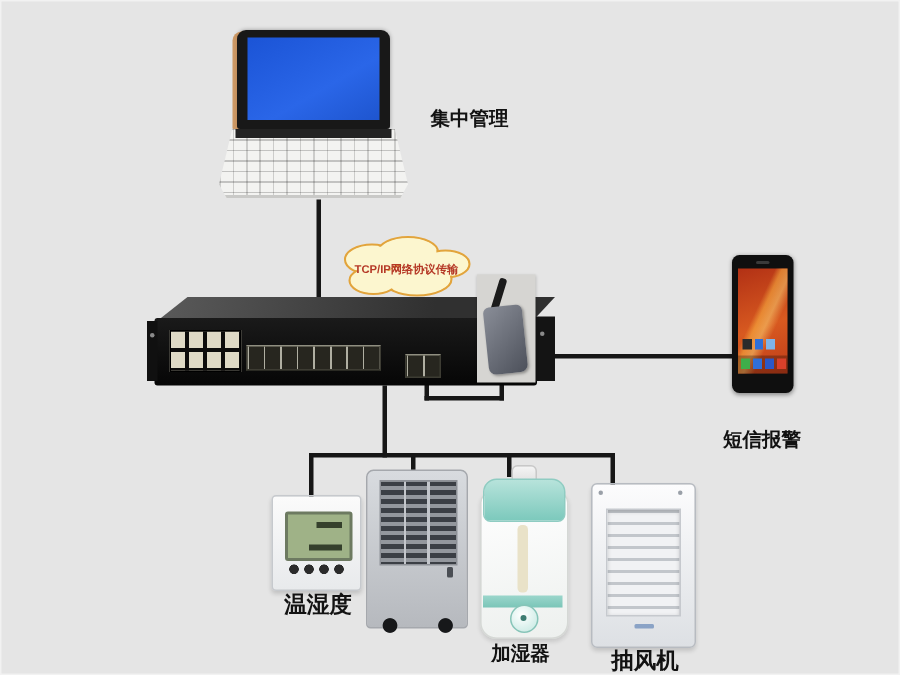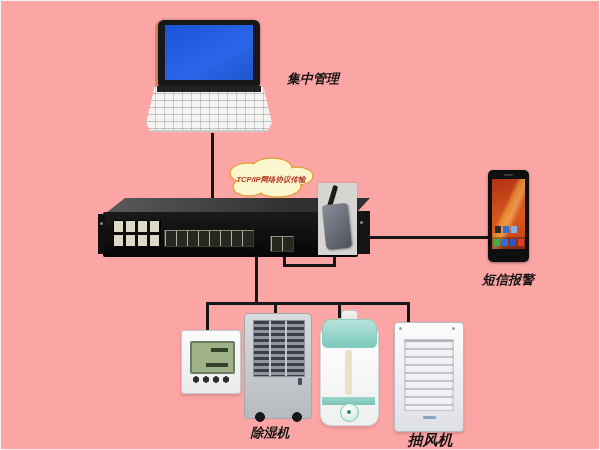--- a/index.html
+++ b/index.html
@@ -1,20 +1,19 @@
 <!DOCTYPE html>
 <html><head>
 <meta charset="utf-8">
 <style>
   html,body{margin:0;padding:0;}
   .canvas{
-    position:relative;width:600px;height:450px;background:#fca5a5;
+    position:relative;width:600px;height:450px;background:#e5e5e5;
     font-family:"Liberation Sans","DejaVu Sans",sans-serif;overflow:hidden;
     box-shadow:inset 0 0 0 1px #f2f2f2;
-    font-style:italic;
   }
   .label{position:absolute;font-weight:bold;color:#121212;text-align:center;}
   .cline{position:absolute;background:#161616;}
 
   
   .laptop-lid{
     position:absolute;left:158px;top:20px;width:102px;height:66px;
     background:#181818;border-radius:6px 6px 2px 2px;
     box-shadow:-3px 1px 0 rgba(198,128,60,.75), 0 0 3px rgba(0,0,0,.35);
   }
@@ -172,21 +171,21 @@
   .fan::before{content:"";position:absolute;left:4px;top:4px;width:3px;height:3px;border-radius:50%;background:#9aa0a8;box-shadow:53px 0 0 #9aa0a8;}
   .fan-louver{
     position:absolute;left:9px;top:16px;width:48px;height:70px;
     background:repeating-linear-gradient(to bottom,#c2c6cb 0 2px,#f1f2f4 2px 8px);
     border:1px solid #c6c9ce;box-shadow:inset 0 1px 3px rgba(0,0,0,.18);
   }
   .fan::after{content:"";position:absolute;left:28px;bottom:12px;width:13px;height:3px;background:#5a80b4;opacity:.65;border-radius:1px;}
 
   
   .platform-label{left:281px;top:70px;width:64px;font-size:13px;line-height:17px;}
-  .sms-label{left:474px;top:271px;width:68px;font-size:13px;}
+  .sms-label{left:474px;top:284px;width:68px;font-size:13px;}
   .sensor-label{left:182px;top:394px;width:60px;font-size:15px;}
   .dehum-label{left:240px;top:424px;width:60px;font-size:13px;}
   .hum-label{left:317px;top:427px;width:60px;font-size:13px;}
   .fan-label{left:400px;top:431px;width:60px;font-size:15px;}
 
   
   .l-laptop{left:211px;top:133px;width:3px;height:65px;}
   .l-feed{left:255px;top:257px;width:3px;height:48px;}
   .l-dist{left:206px;top:302px;width:204px;height:3px;}
   .l-drop-sensor{left:206px;top:302px;width:3px;height:30px;}
@@ -265,34 +264,35 @@
         <div class="phone-dock-icons"></div>
       </div>
     </div>
   </div>
   <div class="label sms-label">短信报警</div>
 
   <div class="sensor">
     <div class="sensor-lcd"></div>
     <div class="sensor-buttons"></div>
   </div>
+  <div class="label sensor-label">温湿度</div>
 
   <div class="dehumidifier">
     <div class="dehum-grille"></div>
     <div class="dehum-wheels"></div>
   </div>
-  <div class="label dehum-label">除湿机</div>
 
   <div class="humidifier">
     <div class="hum-body"></div>
     <div class="hum-nozzle"></div>
     <div class="hum-cap"></div>
     <div class="hum-window"></div>
     <div class="hum-band"></div>
     <div class="hum-knob"></div>
   </div>
+  <div class="label hum-label">加湿器</div>
 
   <div class="fan">
     <div class="fan-louver"></div>
   </div>
   <div class="label fan-label">抽风机</div>
 
 </div>
 
 </body></html>

